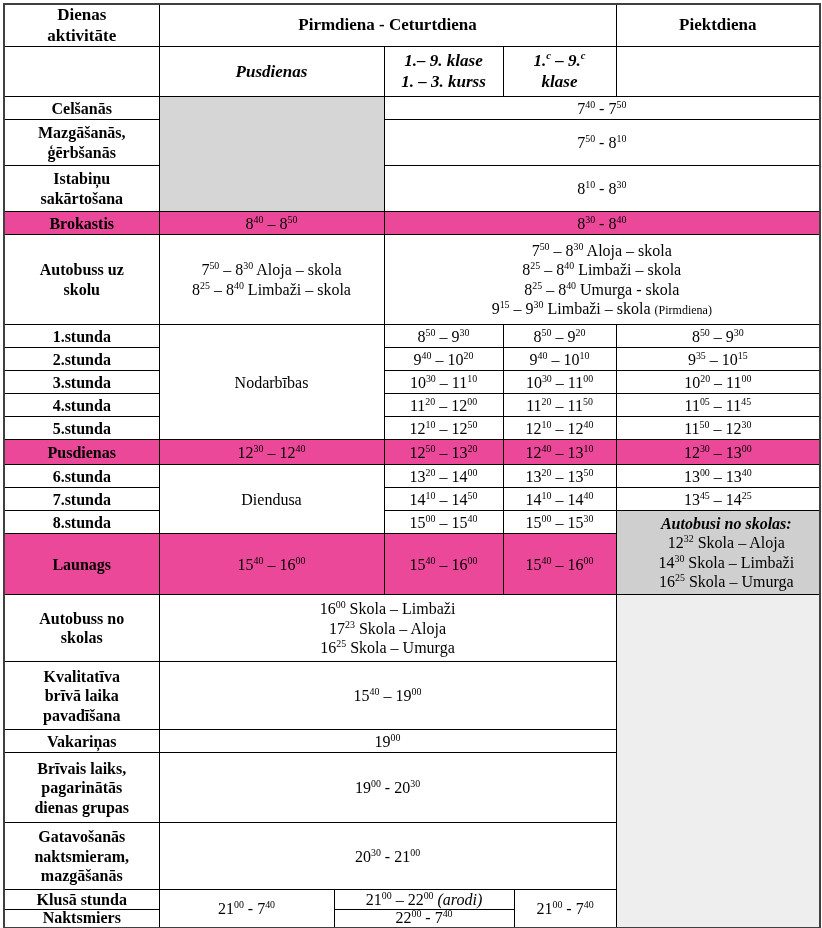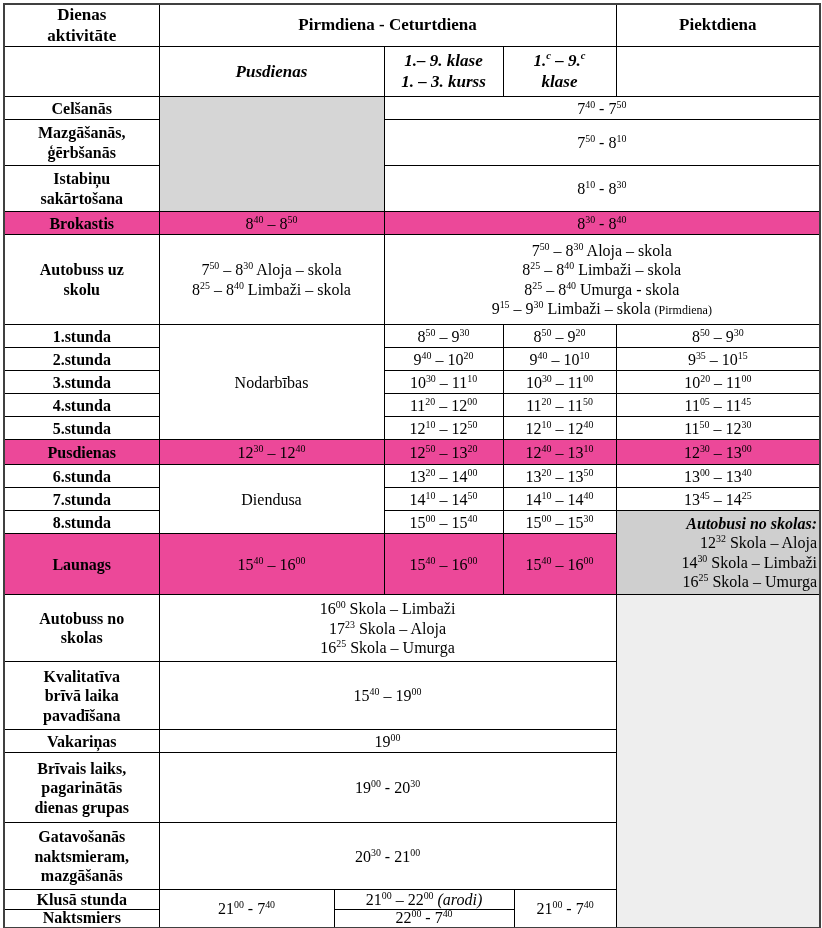--- a/index.html
+++ b/index.html
@@ -35,21 +35,21 @@
   sup {
     font-size: 62%;
     vertical-align: super;
     line-height: 0;
   }
   .small { font-size: 12px; }
   .arodi { font-style: italic; }
   
   td.gblock   { background: #d6d6d6; }  
   tr.shaded td{ background: #ec4899; }  
-  td.busfri   { background: #cfcfcf; text-align: right; padding-left: 19px; }
+  td.busfri   { background: #cfcfcf; text-align: center; padding-left: 19px; }
   td.graycol  { background: #eeeeee; }  
   .bf-title { font-weight: bold; font-style: italic; }
   td.tight { line-height: 1.05; }
 </style>
 </head>
 <body>
 
 <div class="wrap">
 <table class="schedule">
   <colgroup>

